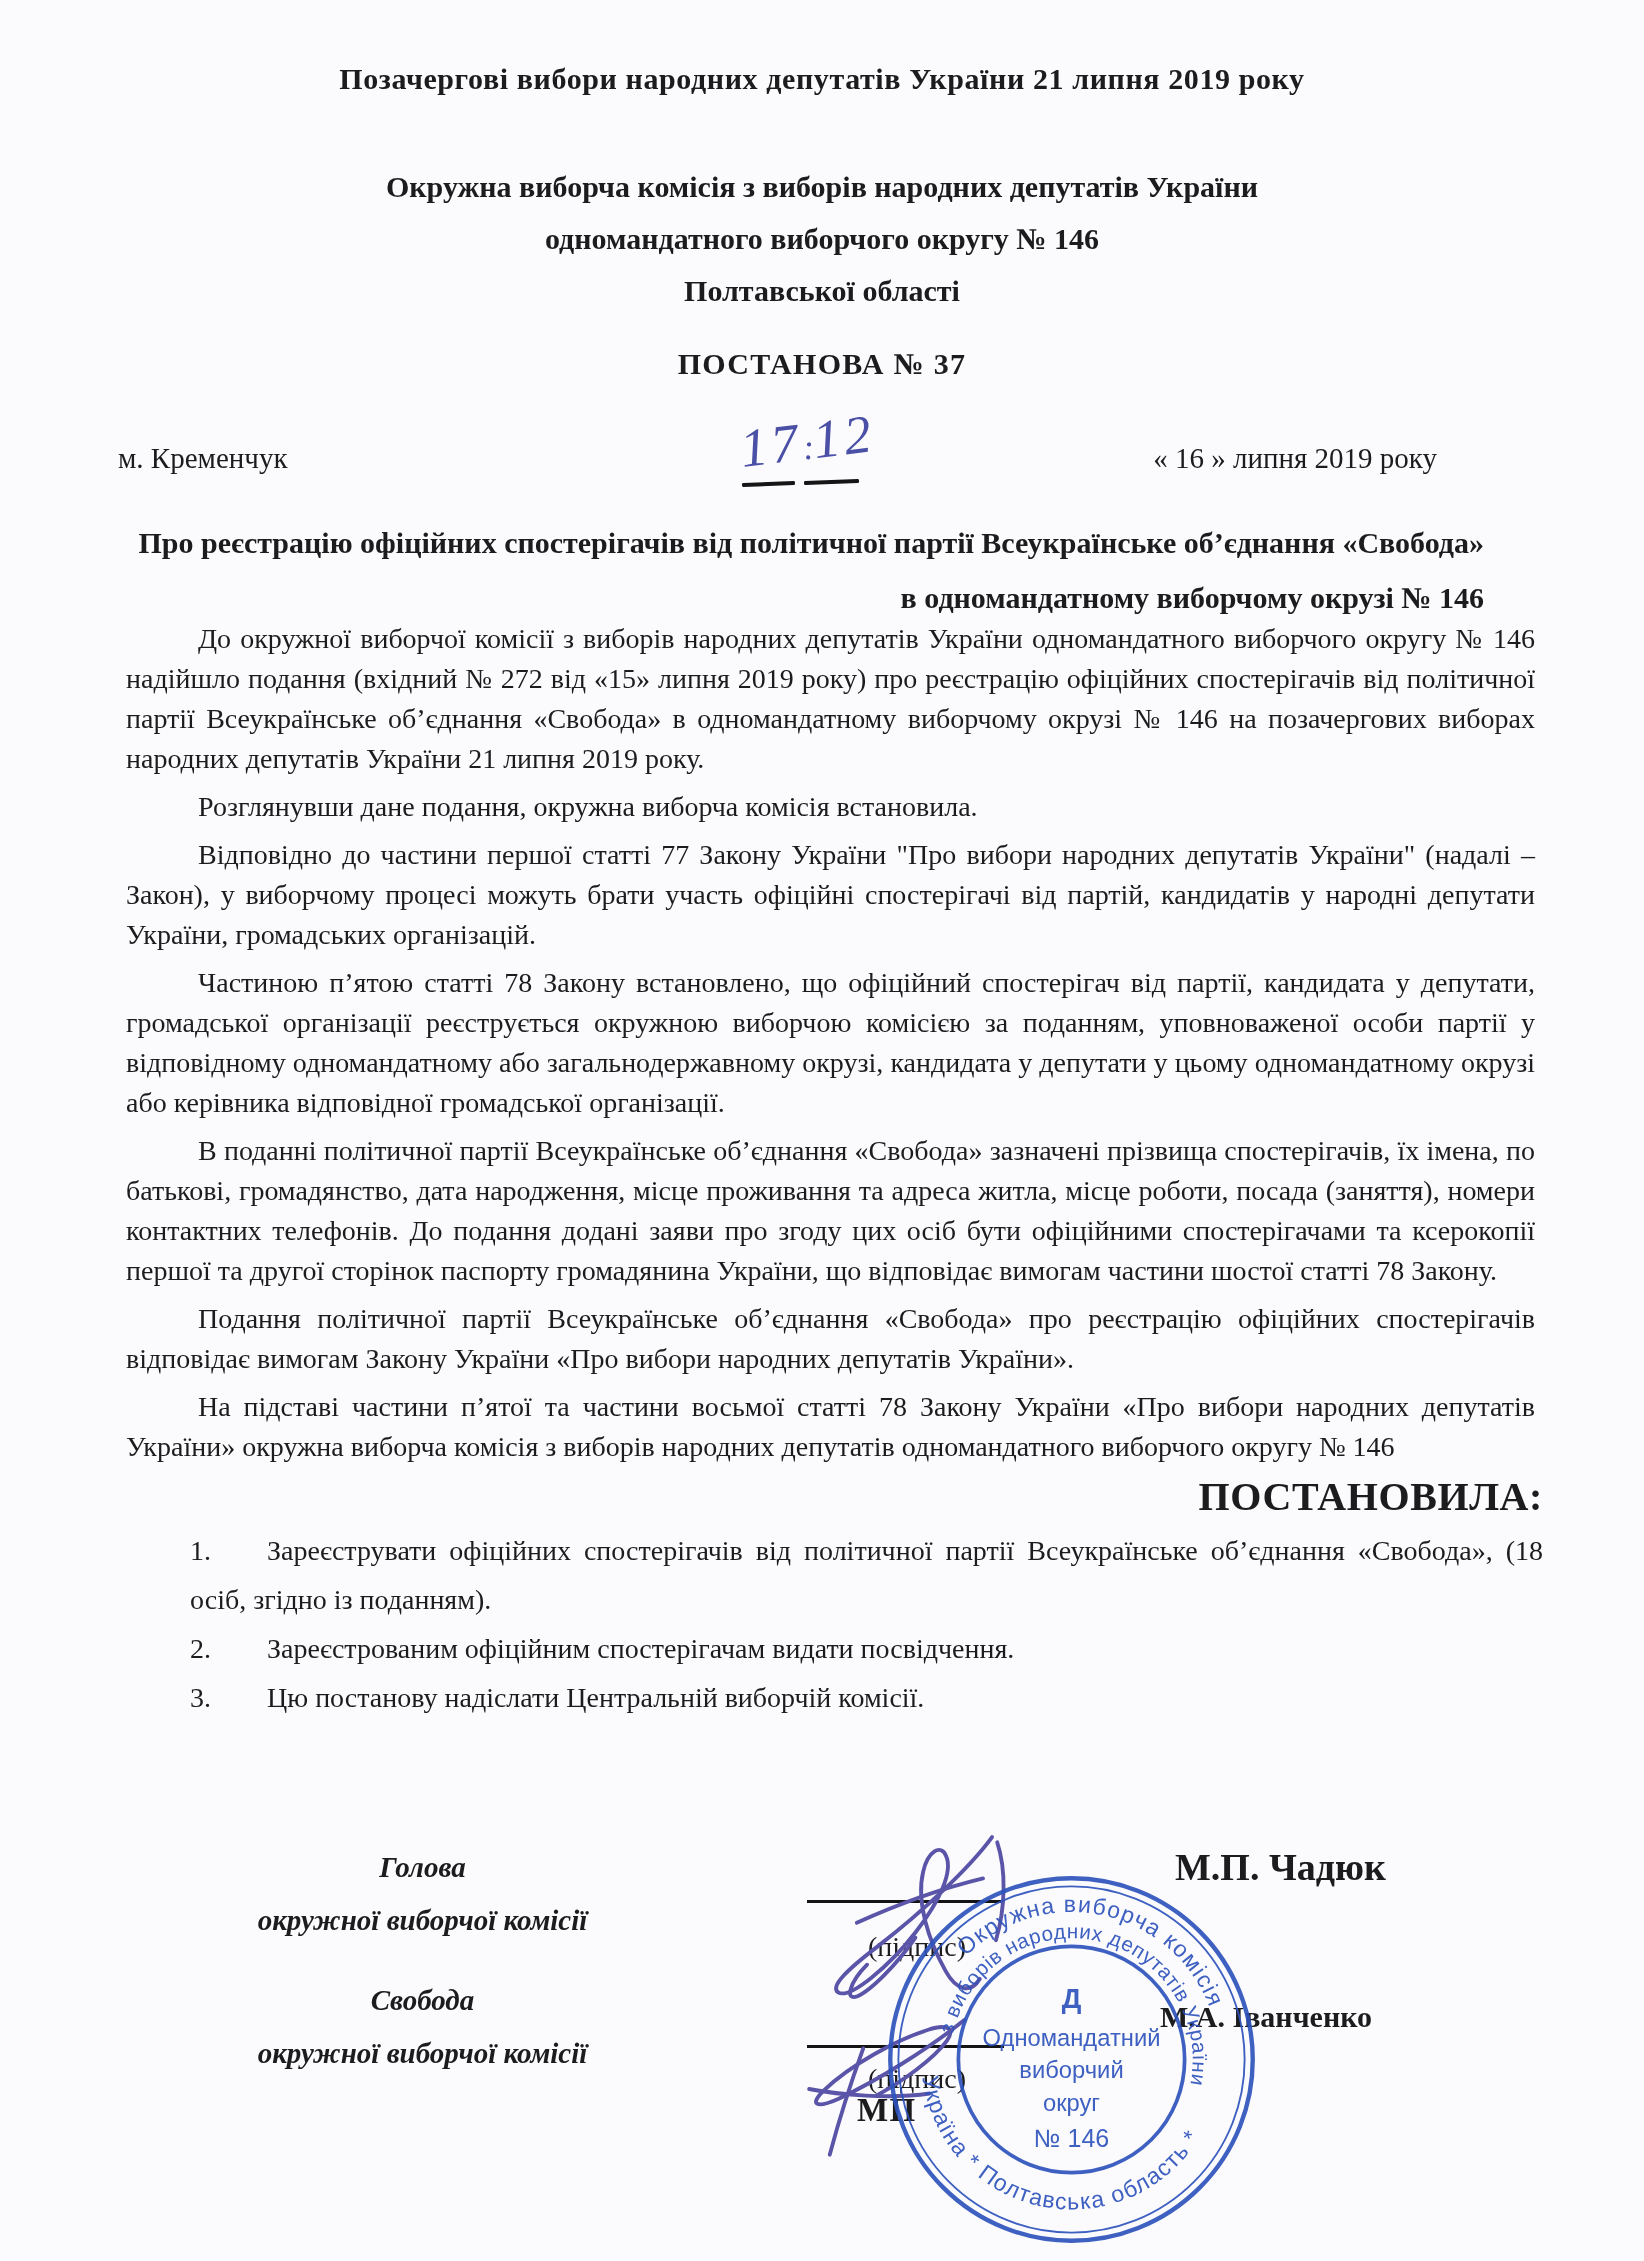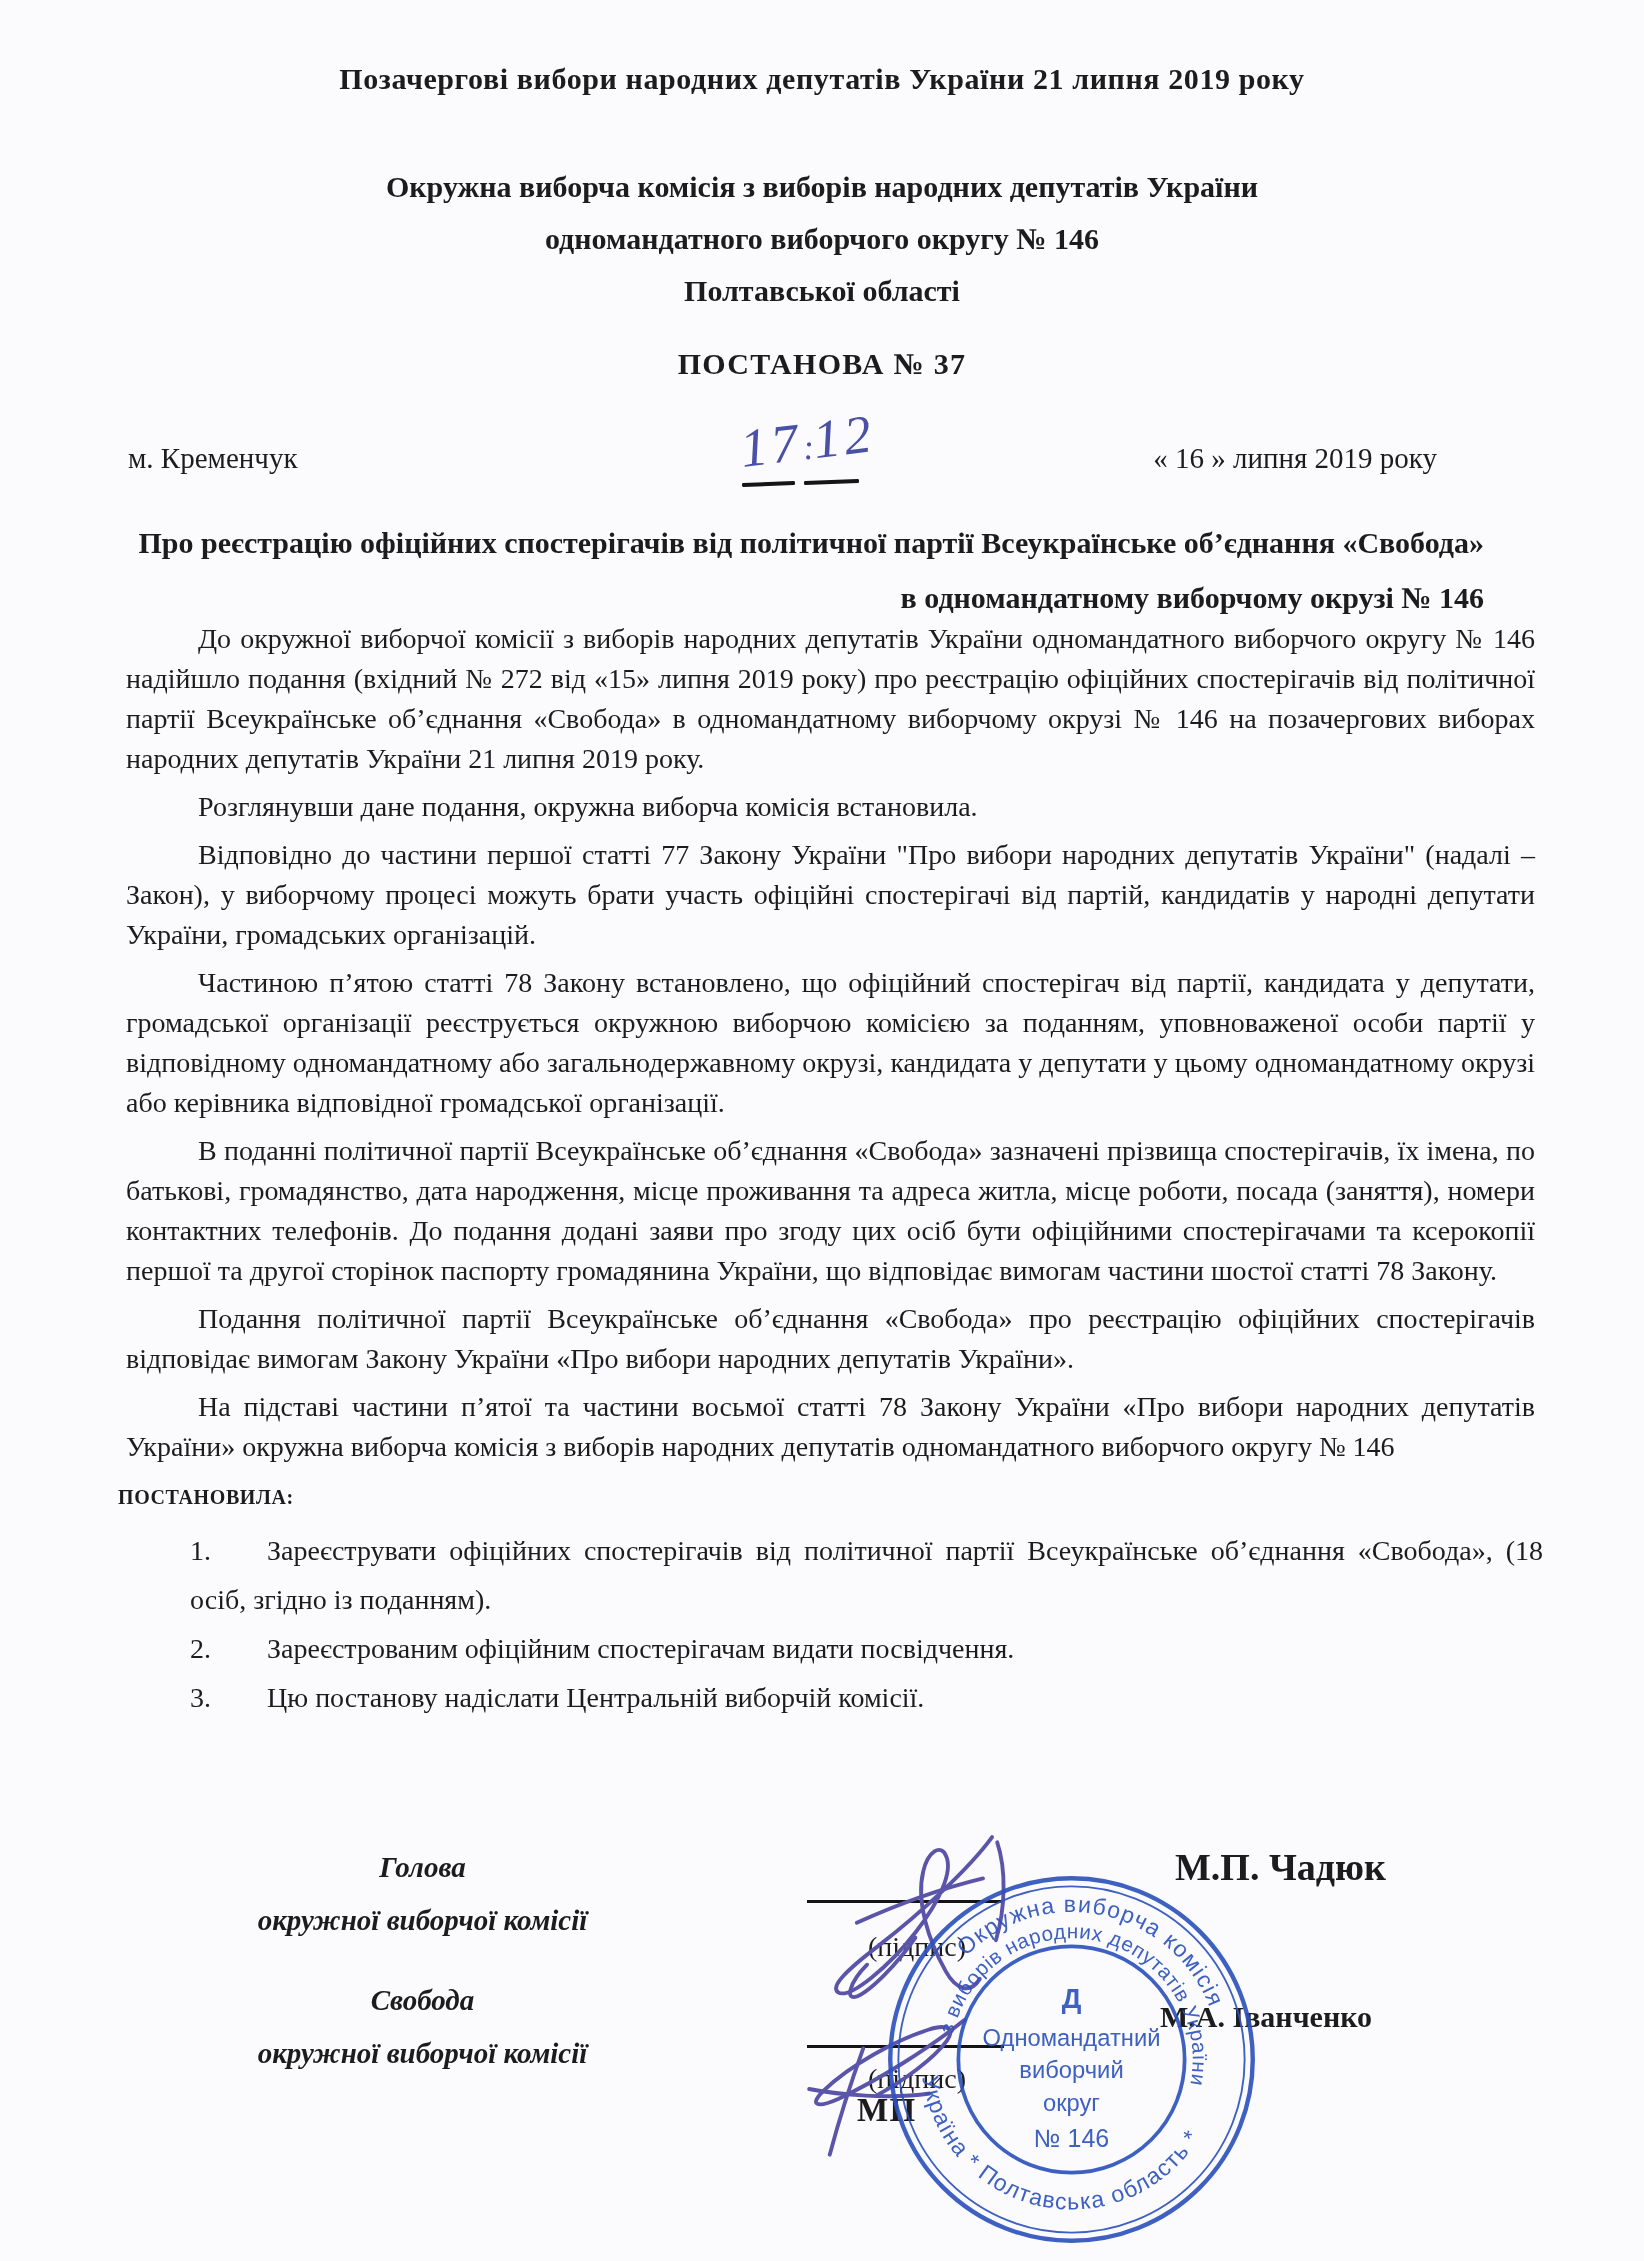--- a/index.html
+++ b/index.html
@@ -10,37 +10,37 @@
     color:#1c1b1e;
   }
   .abs {position:absolute;}
   .center {left:0; right:0; text-align:center;}
   .bold {font-weight:bold;}
 
   #election-header {top:62px; font-size:30px; letter-spacing:0.6px;}
   #commission-block {top:161px; font-size:30px; line-height:52px;}
   #resolution-number {top:347px; font-size:30px; letter-spacing:1.3px;}
 
-  #city-label {top:442px; left:128px; font-size:29px;}
+  #city-label {top:442px; left:118px; font-size:29px;}
   #date-label {top:442px; right:207px; font-size:29px;}
 
   #handwritten-time {top:410px; left:740px; font-size:54px; font-style:italic;
     color:#4a50a5; transform:rotate(-7deg); letter-spacing:3.9px; white-space:nowrap;}
   #handwritten-time .colon {font-size:35px; letter-spacing:0;}
   .time-underline {position:absolute; height:3.9px; background:#151515; border-radius:1.3px;}
   #time-underline-1 {top:482px; left:742px; width:53px; transform:rotate(-2deg);}
   #time-underline-2 {top:480px; left:804px; width:55px; transform:rotate(-2deg);}
 
   #subject-title {top:515px; left:134px; width:1350px; text-align:right;
     font-weight:bold; font-size:30px; line-height:55px;}
 
   #body-flow {top:611px; left:118px; width:1425px; font-size:28px; line-height:40px;
     text-align:justify;}
   #body-flow p {margin:8px; text-indent:72px;}
-  #resolved-heading {text-align:left; font-weight:bold; font-size:20px;
+  #resolved-heading {text-align:right; font-weight:bold; font-size:40px;
     margin:10.3px 0 9px 0; text-indent:0 !important; letter-spacing:0.6px;}
   .list-item {margin-left:72px; line-height:49px; text-align:justify;}
   .list-item .num {display:inline-block; width:77px;}
 
   .post-col {width:425px; left:210px; text-align:center; font-weight:bold;
     font-size:29px; line-height:53px;font-style:italic;}
   #chairman-post {top:1841px;}
   #secretary-post {top:1974px;}
   #chairman-name {top:1845px; left:1175px; font-size:38px; font-weight:bold; white-space:nowrap;}
   #secretary-name {top:2000px; left:1160px; font-size:30px; font-weight:bold; white-space:nowrap;}

